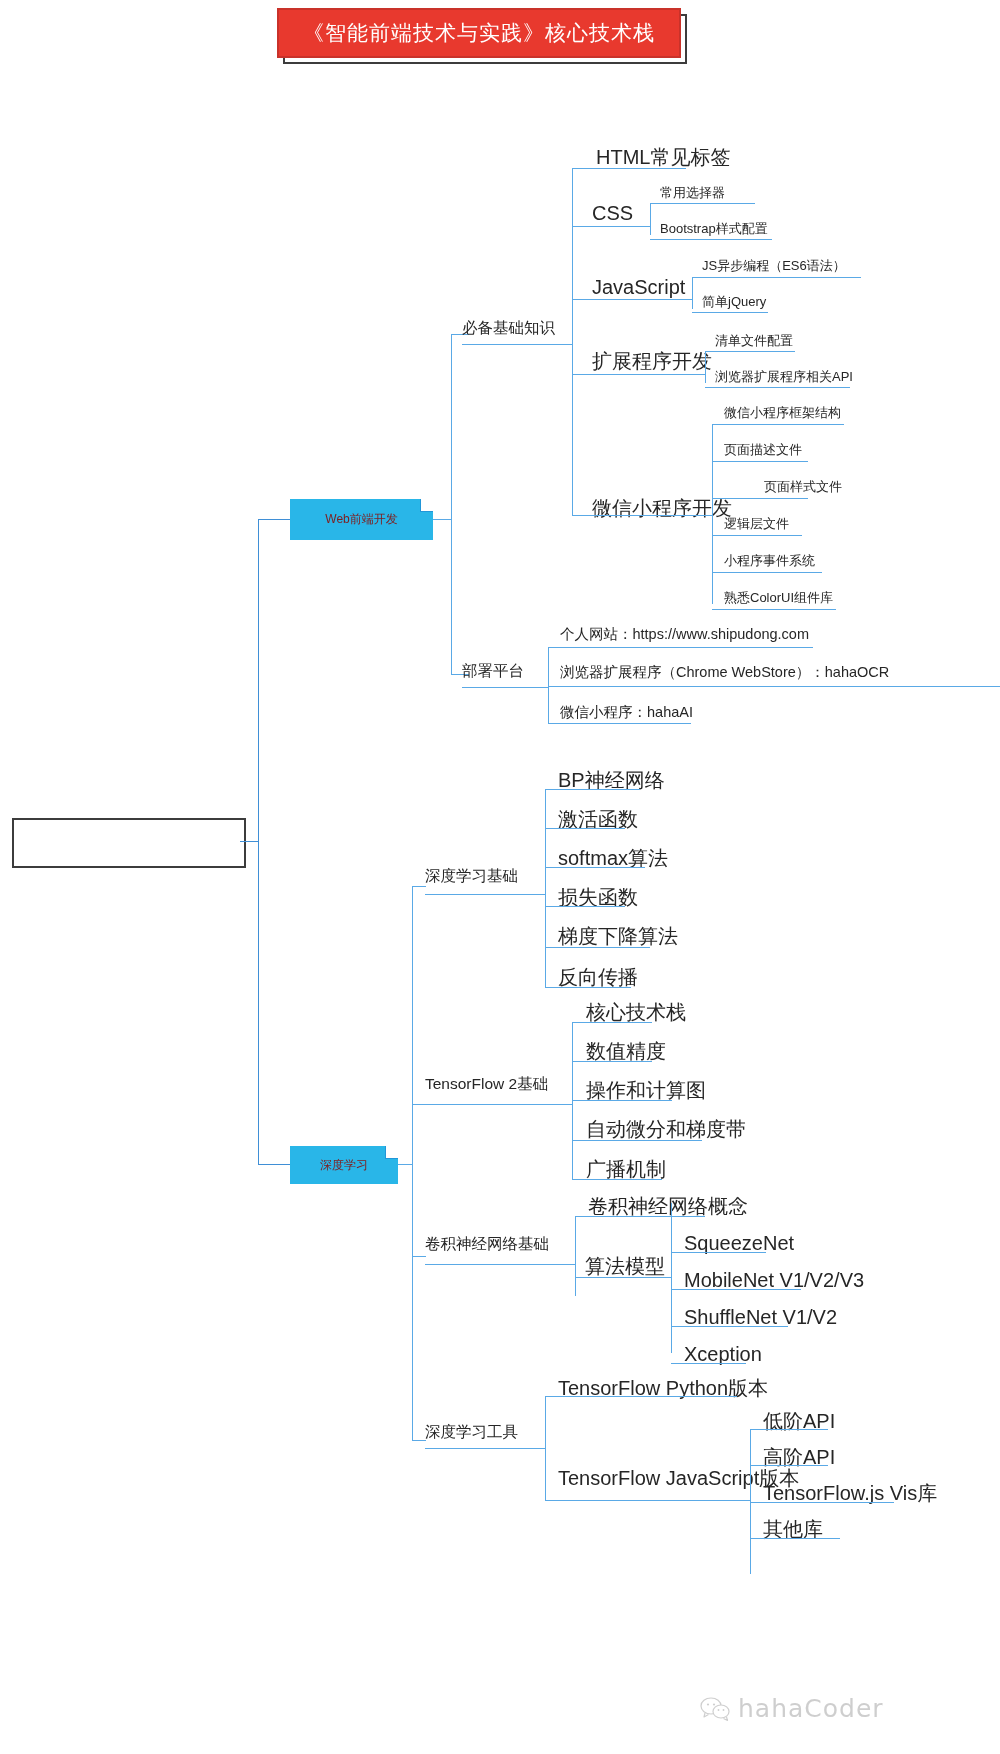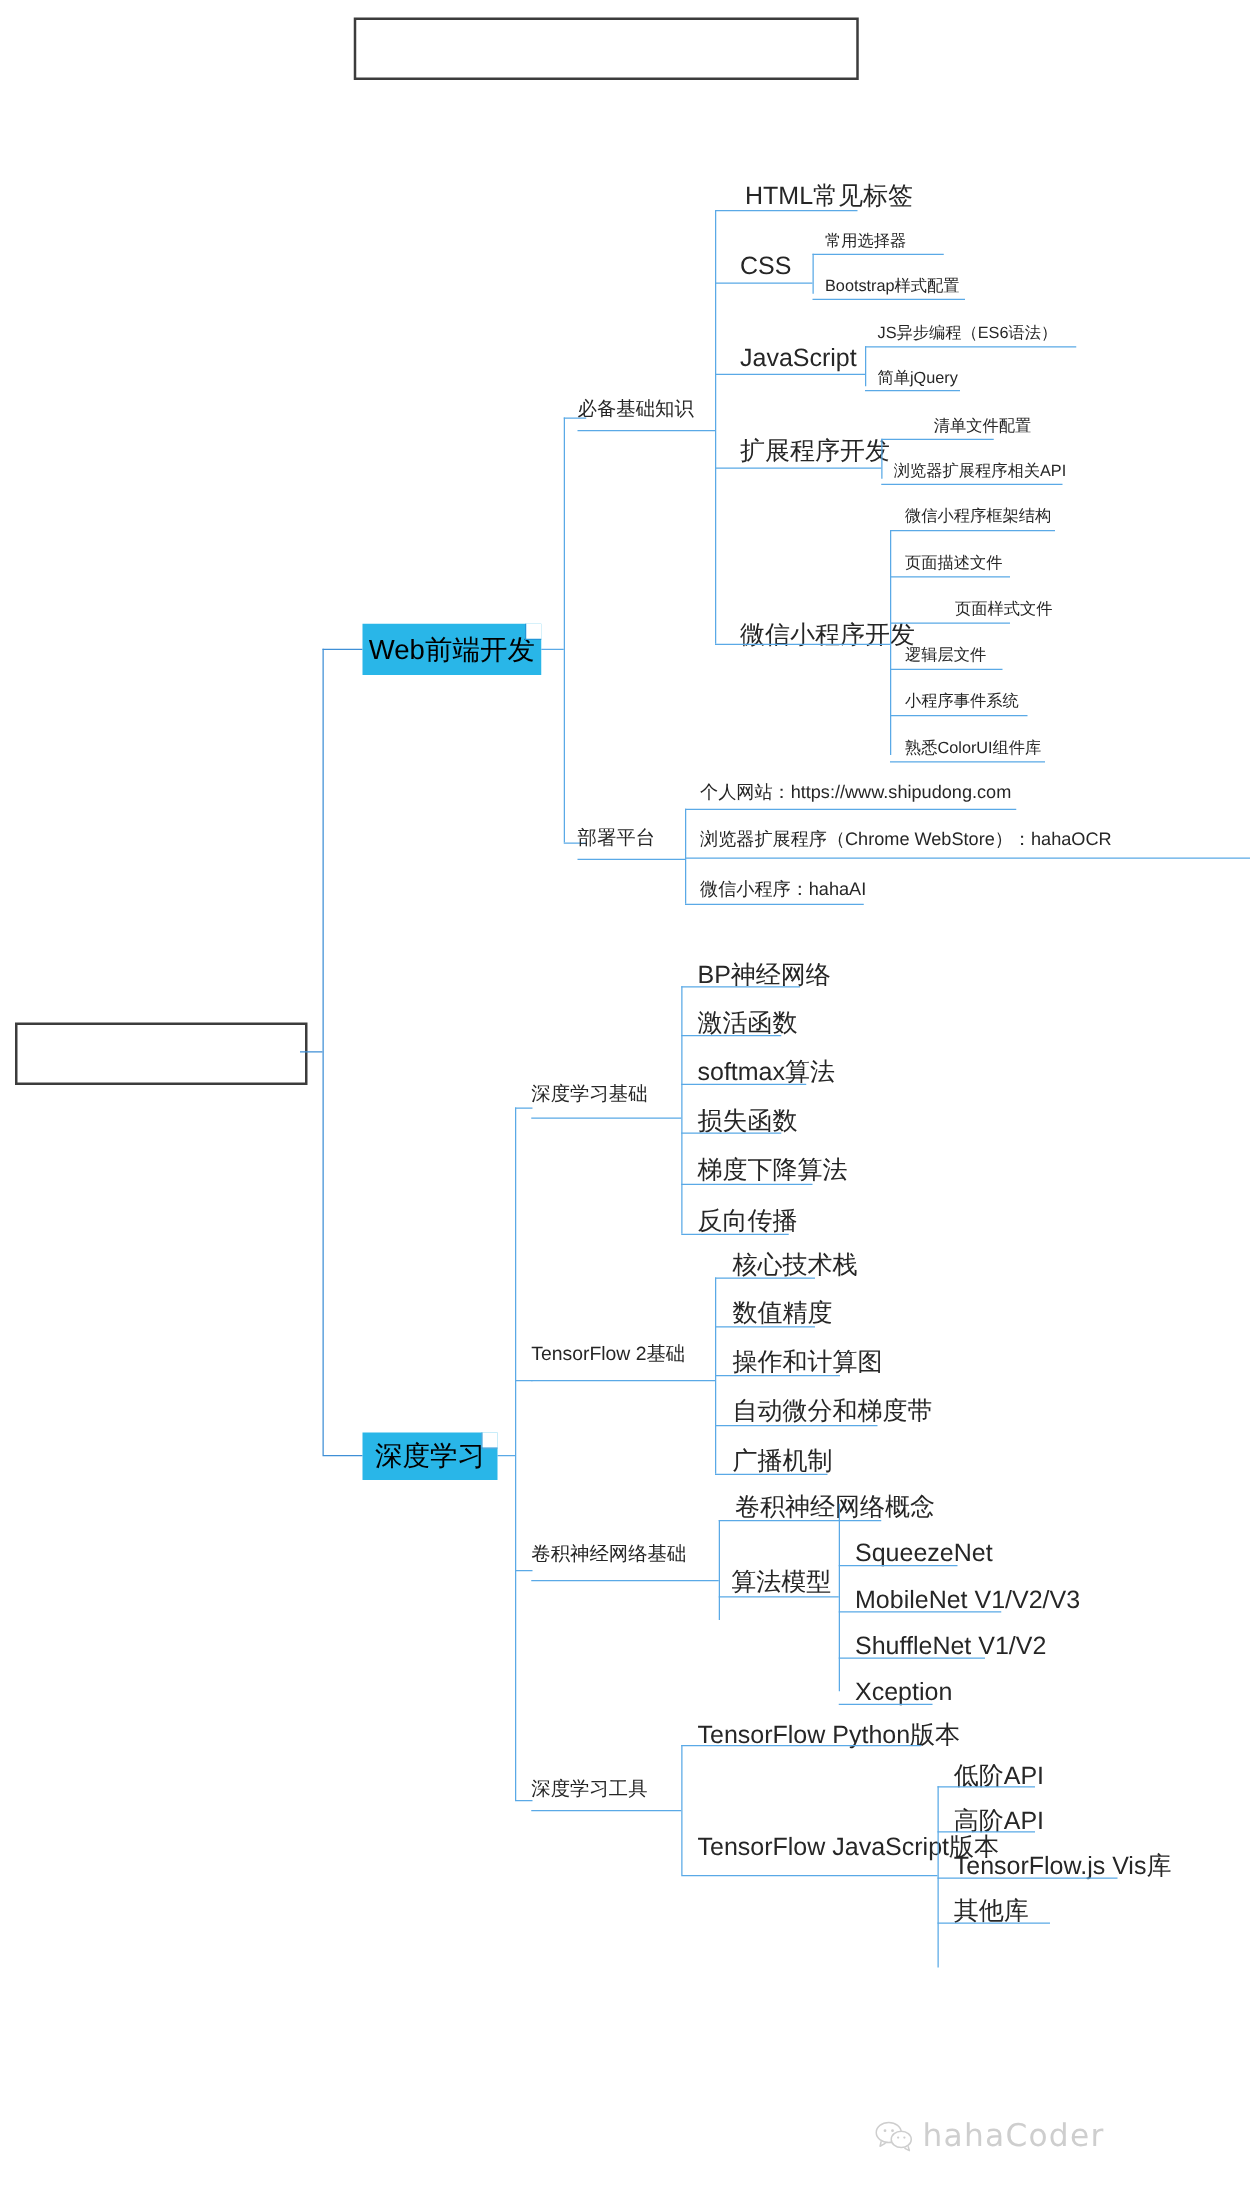--- a/index.html
+++ b/index.html
@@ -65,22 +65,22 @@
   }
 
   
   .l1-node{
     position:absolute;
     background:#29b6e8;
     box-sizing:border-box;
     display:flex;
     align-items:center;
     justify-content:center;
-    color:#000000;
-    font-size:22px;
+    color:#7f1d1d;
+    font-size:12px;
     white-space:nowrap;
   }
   .l1-node .fold{
     position:absolute;
     right:0; top:0;
     width:12px; height:12px;
     background:#ffffff;
     border-left:1px solid #2196d8;
     border-bottom:1px solid #2196d8;
   }
@@ -130,20 +130,23 @@
     letter-spacing:1px;
     font-family:"DejaVu Sans",sans-serif;
   }
 </style>
 </head>
 <body>
 
 <div id="canvas">
 
   <div class="title-shadow"></div>
+  <div class="title-banner">
+    <span>《智能前端技术与实践》核心技术栈</span>
+  </div>
 
   <div class="root-shadow"></div>
 
   <div class="h-line dark" style="left:240px; top:841px; width:18px;"></div>
   <div class="v-line dark" style="left:258px; top:519px; height:645px;"></div>
   <div class="h-line dark" style="left:258px; top:519px; width:32px;"></div>
   <div class="h-line dark" style="left:258px; top:1164px; width:32px;"></div>
 
   <div class="l1-node" style="left:290px; top:499px; width:143px; height:41px;">
     <span>Web前端开发</span>
@@ -174,21 +177,21 @@
   <div class="h-line" style="left:572px; top:299px; width:120px;"></div>
   <div class="v-line" style="left:692px; top:277px; height:32px;"></div>
   <div class="node n-l4" style="left:702px; top:259px;">JS异步编程（ES6语法）</div>
   <div class="h-line" style="left:692px; top:277px; width:169px;"></div>
   <div class="node n-l4" style="left:702px; top:295px;">简单jQuery</div>
   <div class="h-line" style="left:692px; top:312px; width:76px;"></div>
 
   <div class="node n-l3" style="left:592px; top:351px;">扩展程序开发</div>
   <div class="h-line" style="left:572px; top:374px; width:133px;"></div>
   <div class="v-line" style="left:705px; top:351px; height:32px;"></div>
-  <div class="node n-l4" style="left:715px; top:334px;margin-left:32px;">清单文件配置</div>
+  <div class="node n-l4" style="left:715px; top:334px;">清单文件配置</div>
   <div class="h-line" style="left:705px; top:351px; width:90px;"></div>
   <div class="node n-l4" style="left:715px; top:370px;">浏览器扩展程序相关API</div>
   <div class="h-line" style="left:705px; top:387px; width:145px;"></div>
 
   <div class="node n-l3" style="left:592px; top:498px;">微信小程序开发</div>
   <div class="h-line" style="left:572px; top:515px; width:140px;"></div>
   <div class="v-line" style="left:712px; top:424px; height:180px;"></div>
 
   <div class="node n-l4" style="left:724px; top:406px;">微信小程序框架结构</div>
   <div class="h-line" style="left:712px; top:424px; width:132px;"></div>

